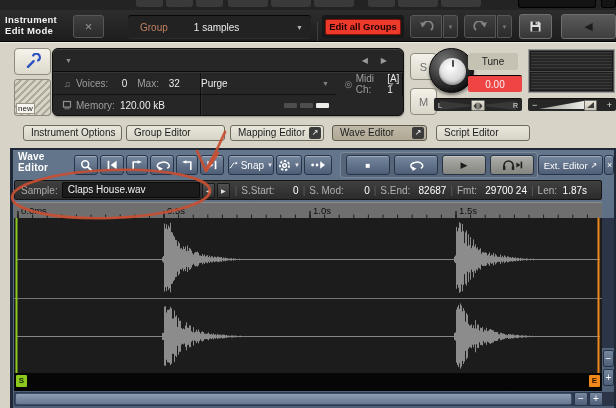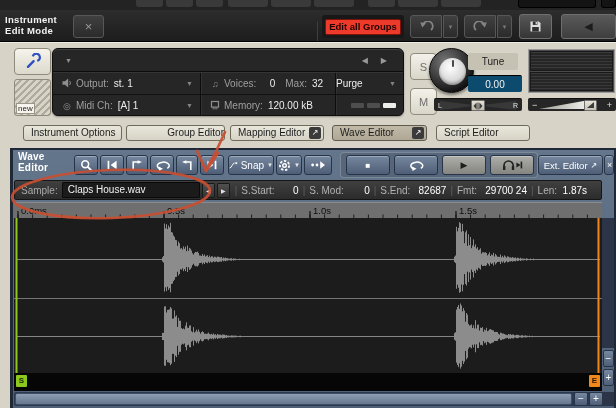--- a/index.html
+++ b/index.html
@@ -44,21 +44,21 @@
   .val{color:#ececec;margin-left:5px}
   .dd2{position:absolute;right:7px;color:#828282;font-size:7px}
   .mbars{display:flex;gap:3px;margin-left:auto;margin-right:7px}
   .mbar{width:13px;height:5px;background:#4e4e4e;border-radius:1px}
   .mbar.lit{background:#eceeea}
   .sm-btn{position:absolute;left:410px;width:27px;height:27px;border:1px solid #8f8c7d;border-radius:4px;background:linear-gradient(#f3f1e9,#d9d6c9);color:#6e6e6e;font-size:11px;display:flex;align-items:center;justify-content:center}
   .knob-outer{position:absolute;left:429px;top:5px;width:45px;height:45px;border-radius:50%;background:radial-gradient(circle at 35% 30%,#787878 0%,#3a3a3a 45%,#0e0e0e 78%);border:1px solid #0a0a0a;box-shadow:0 2px 3px rgba(0,0,0,.45)}
   .knob-inner{position:absolute;left:9px;top:9px;width:27px;height:27px;border-radius:50%;background:radial-gradient(circle at 42% 35%,#ffffff,#c6c6c6 85%);box-shadow:inset 0 -2px 3px rgba(0,0,0,.3)}
   .knob-tick{position:absolute;left:12.5px;top:1.5px;width:2px;height:7px;background:#4a4a4a;border-radius:1px}
   .tune-label{position:absolute;left:468px;top:10px;width:50px;height:17px;background:#c6c2b3;border-radius:2px;color:#1c1c1c;font-size:10px;display:flex;align-items:center;justify-content:center}
-  .tune-value{position:absolute;left:468px;top:32px;width:54px;height:17px;background:#0c4a6e;border-radius:2px;border-top:1px solid #000;color:#f2f2f2;font-size:10px;display:flex;align-items:center;justify-content:center}
+  .tune-value{position:absolute;left:468px;top:32px;width:54px;height:17px;background:#ef4444;border-radius:2px;border-top:1px solid #000;color:#f2f2f2;font-size:10px;display:flex;align-items:center;justify-content:center}
   .pan{position:absolute;left:434px;top:55px;width:88px;height:13px;background:#262626;border-radius:2px;border-top:1px solid #101010}
   .pwedge{position:absolute;top:2px;width:30px;height:9px;background:#383838}
   .pwedge.l{left:6px;clip-path:polygon(0 0,100% 38%,100% 62%,0 100%)}
   .pwedge.r{right:6px;clip-path:polygon(100% 0,0 38%,0 62%,100% 100%)}
   .plr{position:absolute;top:3px;font-size:7px;color:#e6e6e6;line-height:7px}
   .phandle{position:absolute;left:37px;top:1px;width:14px;height:11px;background:linear-gradient(#e6e3d6,#bfbcae);border:1px solid #6e6e6e;border-radius:1px;display:flex;align-items:center;justify-content:center}
   .meter{position:absolute;left:528px;top:6px;width:87px;height:44px;border:1px solid #9a9a9a;background:#4a4a4a;padding:1px;display:flex;flex-direction:column;gap:1px}
   .mrow{flex:1;background:repeating-linear-gradient(#3a3a3a 0 1px,#262626 1px 3px);border:1px solid #191919}
   .vol{position:absolute;left:528px;top:55px;width:88px;height:13px;background:#262626;border-radius:2px;border-top:1px solid #101010}
   .vwedge{position:absolute;left:11px;bottom:2px;width:50px;height:9px;background:linear-gradient(90deg,#9b9b95,#f4f4f0);clip-path:polygon(0 100%,100% 0,100% 100%)}
@@ -120,20 +120,25 @@
   </div>
 
   <div class="header-bar">
     <div class="mode-label">
       <span>Instrument</span>
       <span>Edit Mode</span>
     </div>
     <div class="hbtn" style="left:73px;width:31px;font-size:13px">
       <span>×</span>
     </div>
+    <div class="group-select">
+      <span class="glabel">Group</span>
+      <span class="gval">1 samples</span>
+      <span class="dd">▼</span>
+    </div>
     <div class="hdiv"></div>
     <div class="eag-wrap">
       <div class="eag">Edit all Groups</div>
     </div>
     <div class="hbtn" style="left:410px;width:32px;border-radius:3px 0 0 3px">
       <svg width="15" height="12" viewBox="0 0 15 12">
           <path d="M12 9 A5 5 0 1 0 4.2 3.2" fill="none" stroke="#858585" stroke-width="1.7"></path>
           <polygon points="1.2,1.2 7,2.2 3.2,6.4" fill="#858585"></polygon>
         </svg>
     </div>
@@ -176,34 +181,25 @@
     <div class="ipanel">
       <div class="ititle">
         <span class="tri">▼</span>
         <span class="inav">
           <span>◀</span>
           <span>▶</span>
         </span>
       </div>
       <div class="igrid">
         <div class="cell bdr bdb">
-          <span class="icn"><svg width="10" height="10" viewBox="0 0 10 10">
-                <polygon points="0.5,3.2 3,3.2 6.2,0.6 6.2,9.4 3,6.8 0.5,6.8" fill="#8f8f8f"></polygon>
-                <path d="M7.6 3 A3 3 0 0 1 7.6 7" stroke="#8f8f8f" fill="none" stroke-width="1"></path>
-              </svg></span>
-          <span class="lbl">Output:</span>
-          <span class="val">st. 1</span>
-          <span class="dd2">▼</span>
-        </div>
-        <div class="cell bdr bdb">
           <span class="icn">♫</span>
           <span class="lbl">Voices:</span>
           <span class="val" style="min-width:14px;text-align:right">0</span>
           <span class="lbl" style="margin-left:10px">Max:</span>
-          <span class="val" style="min-width:16px;">32</span>
+          <span class="val" style="min-width:16px;text-align:right">32</span>
         </div>
         <div class="cell bdb">
           <span class="val" style="margin-left:0">Purge</span>
           <span class="dd2">▼</span>
         </div>
         <div class="cell bdr">
           <span class="icn">◎</span>
           <span class="lbl">Midi Ch:</span>
           <span class="val">[A] 1</span>
           <span class="dd2">▼</span>
@@ -265,21 +261,21 @@
     <div class="vol">
       <span class="vpm" style="left:4px">−</span>
       <span class="vpm" style="right:4px">+</span>
       <div class="vwedge"></div>
       <div class="vhandle"></div>
     </div>
   </div>
 
   <div class="tab-row">
       <div class="tab" style="left: 15px; width: 99px;"><span>Instrument Options</span></div>
-      <div class="tab" style="left: 118px; width: 99px; text-align: right;"><span>Group Editor</span></div>
+      <div class="tab" style="left: 118px; width: 99px;"><span>Group Editor</span></div>
       <div class="tab" style="left: 222px; width: 94px;"><span>Mapping Editor</span><span class="popout">↗</span></div>
       <div class="tab active" style="left: 324px; width: 95px;"><span>Wave Editor</span><span class="popout">↗</span></div>
       <div class="tab" style="left: 428px; width: 94px;"><span>Script Editor</span></div>
     </div>
 
   <div class="wave-panel">
     <div class="wp-inner"></div>
   </div>
 
   <div class="we-title">

